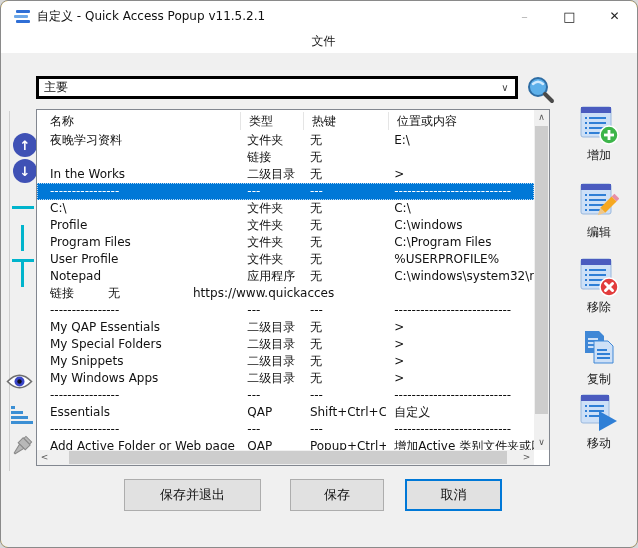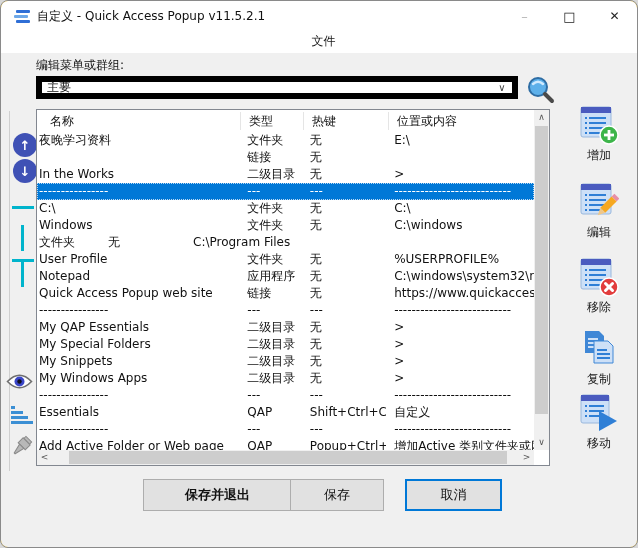--- a/index.html
+++ b/index.html
@@ -21,21 +21,21 @@
 
   
   .menubar { height:22px; background:#ffffff; display:flex; align-items:center; padding-left:9px;flex-direction:column; }
   .menu-item { font-size:12px; color:#1a1a1a; padding:2px 10px 3px 10px; }
 
   
   .content { position:relative; height:496px; background:#f0f0f0; }
 
   .combo-label { position:absolute; left:35px; top:4px; font-size:12px; color:#111; }
   .combo { position:absolute; left:35px; top:23px; width:482px; height:23px; background:#fff;
-           border:6px solid #000000; display:flex; align-items:center; }
+           border:3px solid #000000; display:flex; align-items:center; }
   .combo-value { flex:1; font-size:12px; color:#111; padding-left:5px; }
   .combo-arrow { width:20px; text-align:center; font-size:10px; color:#444; }
   .search-btn { position:absolute; left:524px; top:21px; width:30px; height:30px; }
 
   
   .left-divider { position:absolute; left:8px; top:58px; width:1px; height:360px; background:#cfcfcf; }
   .circle-btn { position:absolute; left:12px; width:24px; height:24px; border-radius:50%;
                 background:#3f51b5; color:#fff; font-size:13px; font-weight:bold;
                 display:flex; align-items:center; justify-content:center; }
   .up-btn { top:80px; } .down-btn { top:106px; }
@@ -53,21 +53,21 @@
            background:#fff; border:1px solid #828790; }
   .hdr { display:flex; height:22px; align-items:center; font-size:12px; color:#111; }
   .hcell { border-right:1px solid #e5e5e5; height:18px; line-height:18px; padding-left:8px;
            white-space:nowrap; overflow:hidden; }
   .hcell:first-child { padding-left:13px; }
   .hcell:last-child { border-right:none; }
   .c-name { width:204px; } .c-type { width:63px; } .c-key { width:85px; } .c-loc { width:149px; }
   .rows { position:absolute; left:0; top:22px; right:15px; bottom:15px; overflow:hidden; }
   .row { display:flex; height:17px; font-size:12px; color:#111; }
   .row .cell { line-height:17px; padding-left:8px; white-space:nowrap; overflow:hidden; }
-  .row .cell:first-child { padding-left:2px; }
+  .row .cell:first-child { padding-left:13px; }
   .row.selected { background:#0078d7; color:#fff; outline:1px dotted #bcd9f2; outline-offset:-1px; }
 
   
   .vscroll { position:absolute; top:0; right:0; bottom:15px; width:15px; background:#f0f0f0; }
   .hscroll { position:absolute; left:0; right:15px; bottom:0; height:15px; background:#f0f0f0; }
   .sb-arrow { position:absolute; color:#555; font-size:9px; text-align:center; }
   .vscroll .sb-up { top:0; left:0; width:15px; height:15px; line-height:15px; }
   .vscroll .sb-down { bottom:0; left:0; width:15px; height:15px; line-height:15px; }
   .vscroll .thumb { position:absolute; left:1px; top:16px; width:13px; height:288px; background:#cdcdcd; }
   .hscroll .sb-left { left:0; top:0; width:15px; height:15px; line-height:15px; }
@@ -79,21 +79,21 @@
   .action svg { display:block; margin:0 auto; }
   .action .lbl { font-size:12px; color:#1a1a1a; margin-top:2px; }
   .act-add  { top:52px; } .act-edit { top:129px; } .act-remove { top:204px; }
   .act-copy { top:276px; } .act-move { top:340px; }
 
   
   .footer-btn { position:absolute; top:426px; height:32px; background:#e1e1e1;
                 border:1px solid #adadad; font-size:13px; color:#111;
                 display:flex; align-items:center; justify-content:center;
                 font-family:"DejaVu Sans","Liberation Sans",sans-serif; }
-  .btn-saveexit { left:142px; width:149px;font-weight:bold; }
+  .btn-saveexit { left:123px; width:137px; }
   .btn-save { left:289px; width:94px; }
   .btn-cancel { left:404px; width:97px; border:2px solid #0078d7; }
 </style>
 </head>
 <body>
 
 <div class="win">
 
   <div class="titlebar">
     <svg class="app-icon" viewBox="0 0 18 15">
@@ -111,21 +111,20 @@
   <div class="menubar">
     <span class="menu-item">文件</span>
     <span class="menu-item">项目</span>
     <span class="menu-item">工具</span>
     <span class="menu-item">选项</span>
     <span class="menu-item">帮助</span>
   </div>
 
   <div class="content">
 
-    <div class="combo-label">编辑菜单或群组:</div>
     <div class="combo">
       <span class="combo-value">主要</span>
       <span class="combo-arrow">∨</span>
     </div>
     <svg class="search-btn" viewBox="0 0 30 30">
       <circle cx="13" cy="13" r="9" fill="#5db0ea" stroke="#2e6da4" stroke-width="2"></circle>
       <path d="M8 10 Q13 5.5 18 10" stroke="#cfeaff" stroke-width="2.5" fill="none" stroke-linecap="round"></path>
       <line x1="20" y1="20" x2="27" y2="27" stroke="#4a4a4a" stroke-width="4" stroke-linecap="round"></line>
     </svg>
 
@@ -189,44 +188,44 @@
             <div class="cell c-key">---</div>
             <div class="cell c-loc">---------------------------</div>
           </div>
           <div class="row">
             <div class="cell c-name">C:\</div>
             <div class="cell c-type">文件夹</div>
             <div class="cell c-key">无</div>
             <div class="cell c-loc">C:\</div>
           </div>
           <div class="row">
-            <div class="cell c-name">Windows</div>
+            <div class="cell c-name">Profile</div>
             <div class="cell c-type">文件夹</div>
             <div class="cell c-key">无</div>
             <div class="cell c-loc">C:\windows</div>
           </div>
           <div class="row">
+            <div class="cell c-name">Program Files</div>
             <div class="cell c-type">文件夹</div>
             <div class="cell c-key">无</div>
             <div class="cell c-loc">C:\Program Files</div>
           </div>
           <div class="row">
             <div class="cell c-name">User Profile</div>
             <div class="cell c-type">文件夹</div>
             <div class="cell c-key">无</div>
             <div class="cell c-loc">%USERPROFILE%</div>
           </div>
           <div class="row">
             <div class="cell c-name">Notepad</div>
             <div class="cell c-type">应用程序</div>
             <div class="cell c-key">无</div>
             <div class="cell c-loc">C:\windows\system32\notepad.exe</div>
           </div>
           <div class="row">
-            <div class="cell c-name">Quick Access Popup web site</div>
             <div class="cell c-type">链接</div>
             <div class="cell c-key">无</div>
             <div class="cell c-loc">https://www.quickaccesspopup.com</div>
           </div>
           <div class="row">
             <div class="cell c-name">----------------</div>
             <div class="cell c-type">---</div>
             <div class="cell c-key">---</div>
             <div class="cell c-loc">---------------------------</div>
           </div>

